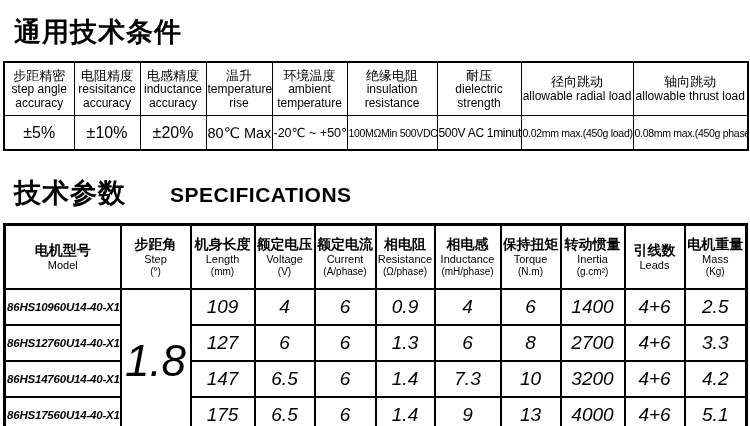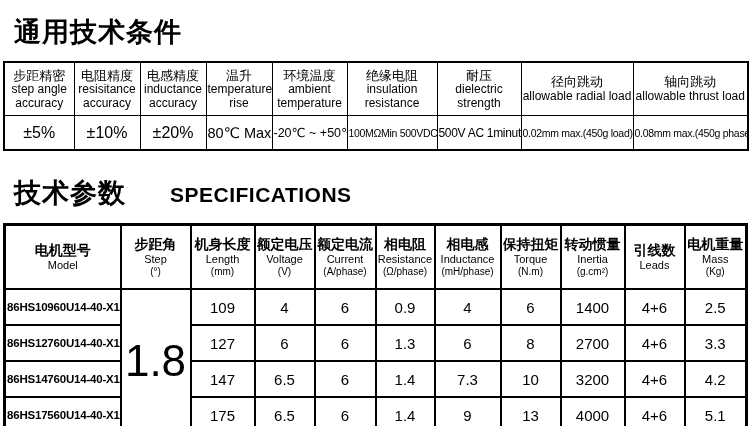--- a/index.html
+++ b/index.html
@@ -27,24 +27,24 @@
   .gval.c7,.gval.c8{font-size:10.5px;letter-spacing:-0.3px;}
 
   
   .stable{width:742px;margin:12px auto 0 auto;border:3px solid #000;}
   .stable th,.stable td{border:2px solid #000;padding:0 1px;text-align:center;vertical-align:middle;overflow:hidden;}
   .stable th{height:62px;border-radius:22px;}
   .stable .h-zh{font-size:14px;font-weight:700;line-height:1.25;}
   .stable .h-en{font-size:11px;font-weight:400;line-height:1.2;}
   .stable .h-unit{font-size:10px;font-weight:400;line-height:1.2;}
   .stable .h-unit:empty{display:none;}
-  .stable td{height:34px;}
+  .stable td{height:34px;font-style:italic;}
   .stable td.model{font-size:11.5px;font-weight:700;white-space:nowrap;letter-spacing:-0.2px;}
   .stable td.step{font-size:44px;font-weight:400;}
-  .stable td.val{font-size:15px;}
+  .stable td.val{font-size:19px;}
 </style>
 </head>
 <body>
 
 <div class="page">
 
   <div class="section-title">
     <span class="t-zh">通用技术条件</span>
   </div>
 

